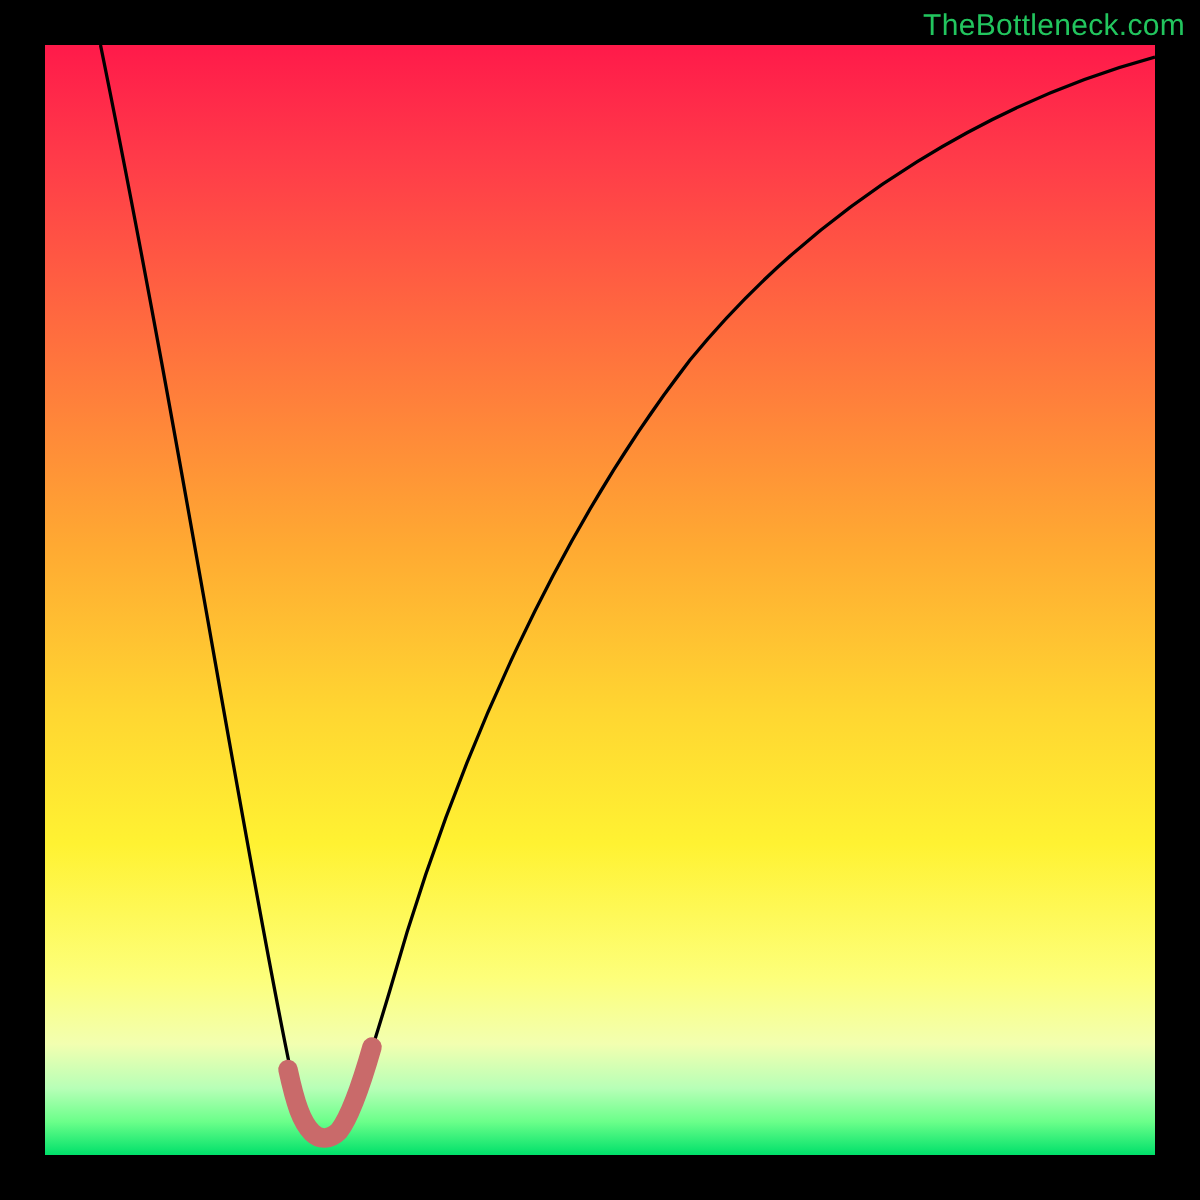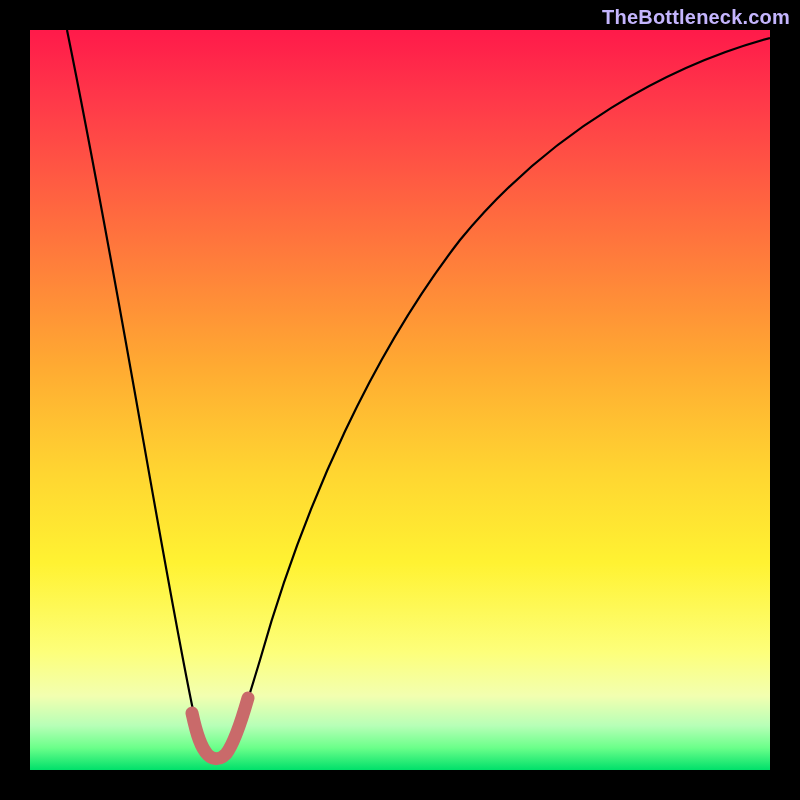--- a/index.html
+++ b/index.html
@@ -39,23 +39,23 @@
       #f2ffb0 90%,
       #b7ffb7 94%,
       #6bff8a 97%,
       #00e06a 100%
     );
   }
   .watermark {
     position: absolute;
     top: 6px;
     right: 10px;
-    color: #c4b5fd;
+    color: #22c55e;
     font-size: 20px;
-    font-weight: 700;
+    font-weight: 400;
     letter-spacing: 0.2px;
     z-index: 5;
   }
   svg.curves {
     position: absolute;
     inset: 0;
     width: 100%;
     height: 100%;
   }
 </style>

